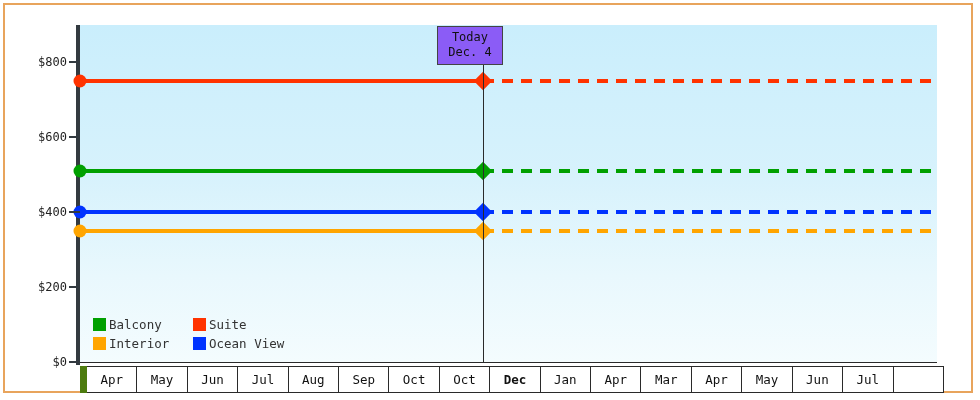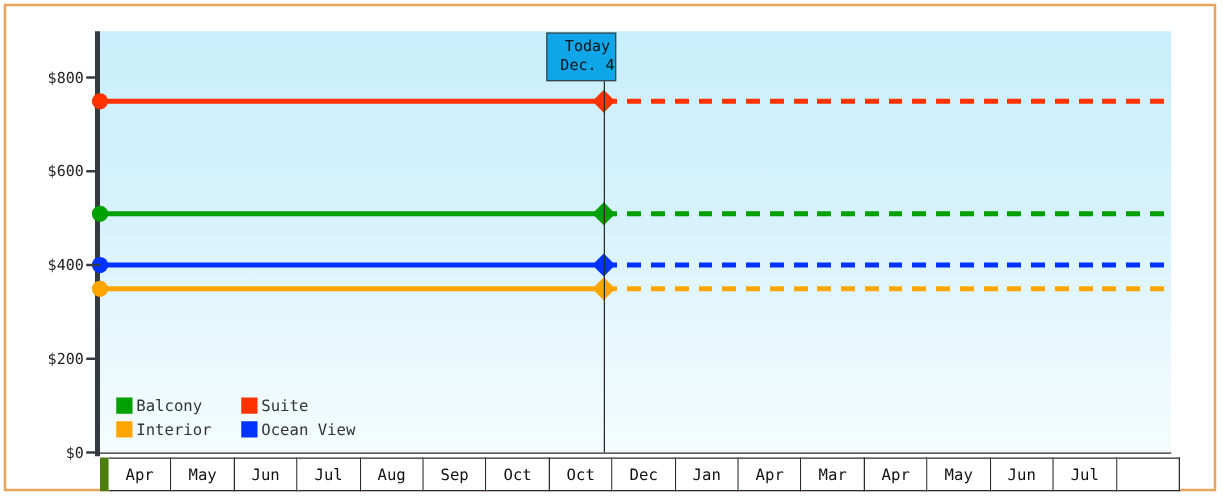--- a/index.html
+++ b/index.html
@@ -52,22 +52,22 @@
   }
   .marker.round{border-radius:50%;transform:translate(-50%,-50%);}
 
   
   #todayline{
     position:absolute;width:1px;background:#2a2a2a;
   }
   #todaybox{
     position:absolute;
     border:1px solid #444;
-    background:#0ea5e9;
-    padding:3px 0 4px 10px;
+    background:#8b5cf6;
+    padding:3px 10px 4px 10px;
     font-size:12px;line-height:15px;
     color:#111;text-align:center;
     white-space:nowrap;
   }
 
   
   #legend{
     position:absolute;left:88px;top:310px;
     font-size:12.5px;color:#333;
   }
@@ -158,21 +158,21 @@
 
   <div id="months">
       <div class="mcell" style="width: 50.4118px; height: 27px;">Apr</div>
       <div class="mcell" style="width: 50.4118px; height: 27px;">May</div>
       <div class="mcell" style="width: 50.4118px; height: 27px;">Jun</div>
       <div class="mcell" style="width: 50.4118px; height: 27px;">Jul</div>
       <div class="mcell" style="width: 50.4118px; height: 27px;">Aug</div>
       <div class="mcell" style="width: 50.4118px; height: 27px;">Sep</div>
       <div class="mcell" style="width: 50.4118px; height: 27px;">Oct</div>
       <div class="mcell" style="width: 50.4118px; height: 27px;">Oct</div>
-      <div class="mcell" style="width: 50.4118px; height: 27px;">Dec</div>
+      <div class="mcell" style="width: 50.4118px; height: 27px; font-weight: bold;">Dec</div>
       <div class="mcell" style="width: 50.4118px; height: 27px;">Jan</div>
       <div class="mcell" style="width: 50.4118px; height: 27px;">Apr</div>
       <div class="mcell" style="width: 50.4118px; height: 27px;">Mar</div>
       <div class="mcell" style="width: 50.4118px; height: 27px;">Apr</div>
       <div class="mcell" style="width: 50.4118px; height: 27px;">May</div>
       <div class="mcell" style="width: 50.4118px; height: 27px;">Jun</div>
       <div class="mcell" style="width: 50.4118px; height: 27px;">Jul</div>
       <div class="mcell" style="width: 50.4118px; height: 27px;"></div>
     </div>
 <div class="ytick" style="top: 356px;"></div>

